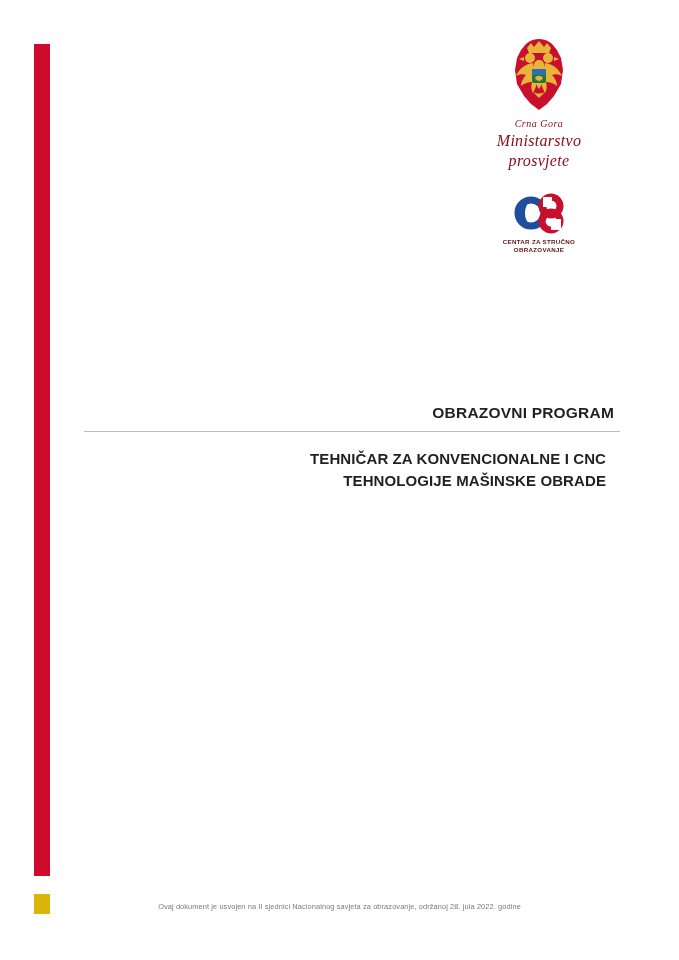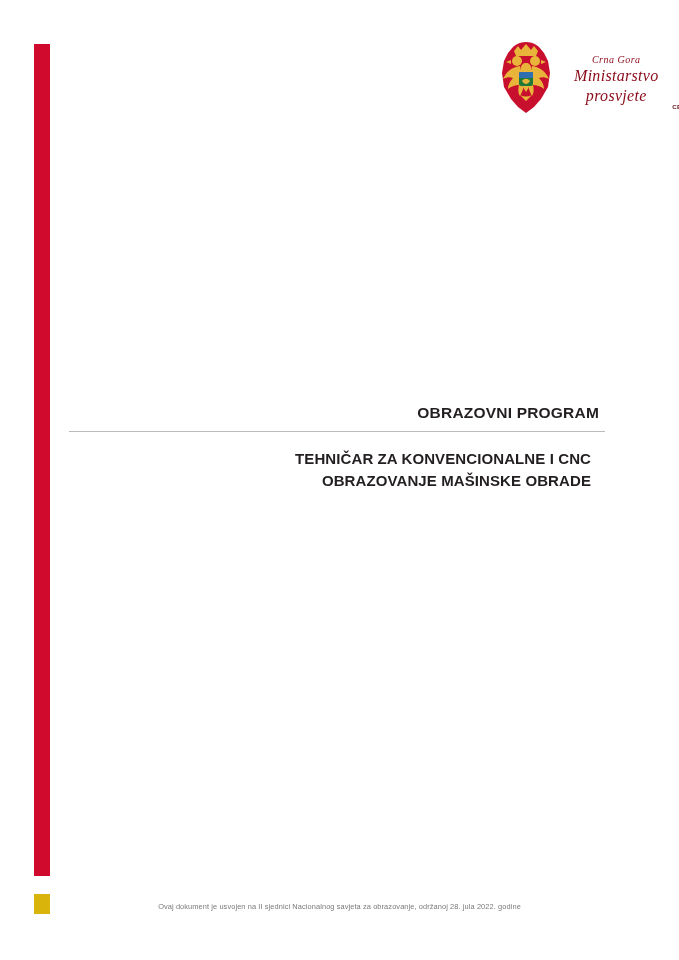--- a/index.html
+++ b/index.html
@@ -35,21 +35,21 @@
     background: #d9b40b;
   }
 
   
   .logos {
     position: absolute;
     left: 478px;
     top: 36px;
     width: 122px;
     display: flex;
-    flex-direction: row;
+    flex-direction: column;
     align-items: center;
   }
   .coat {
     width: 96px;
     height: 78px;
     position: relative;
   }
   .coat svg { display: block; }
   .gov-text {
     margin-top: 4px;
@@ -83,21 +83,21 @@
     font-size: 6.2px;
     font-weight: bold;
     color: #5c1414;
     letter-spacing: 0.3px;
     line-height: 1.35;
   }
 
   
   .title-block {
     position: absolute;
-    left: 69px;
+    left: 84px;
     top: 404px;
     width: 536px;
     text-align: right;
   }
   .subtitle {
     font-size: 15.5px;
     font-weight: bold;
     color: #231f20;
     letter-spacing: 0.2px;
     padding-right: 6px;
@@ -193,19 +193,19 @@
       </div>
     </div>
 
   </div>
 
   <div class="title-block">
     <div class="subtitle">OBRAZOVNI PROGRAM</div>
     <div class="rule"></div>
     <div class="main-title">
       <div>TEHNIČAR ZA KONVENCIONALNE I CNC</div>
-      <div>OBRAZOVANJE MAŠINSKE OBRADE</div>
+      <div>TEHNOLOGIJE MAŠINSKE OBRADE</div>
     </div>
   </div>
 
   <div class="footer">Ovaj dokument je usvojen na II sjednici Nacionalnog savjeta za obrazovanje, održanoj 28. jula 2022. godine</div>
 
 </div>
 
 </body></html>

